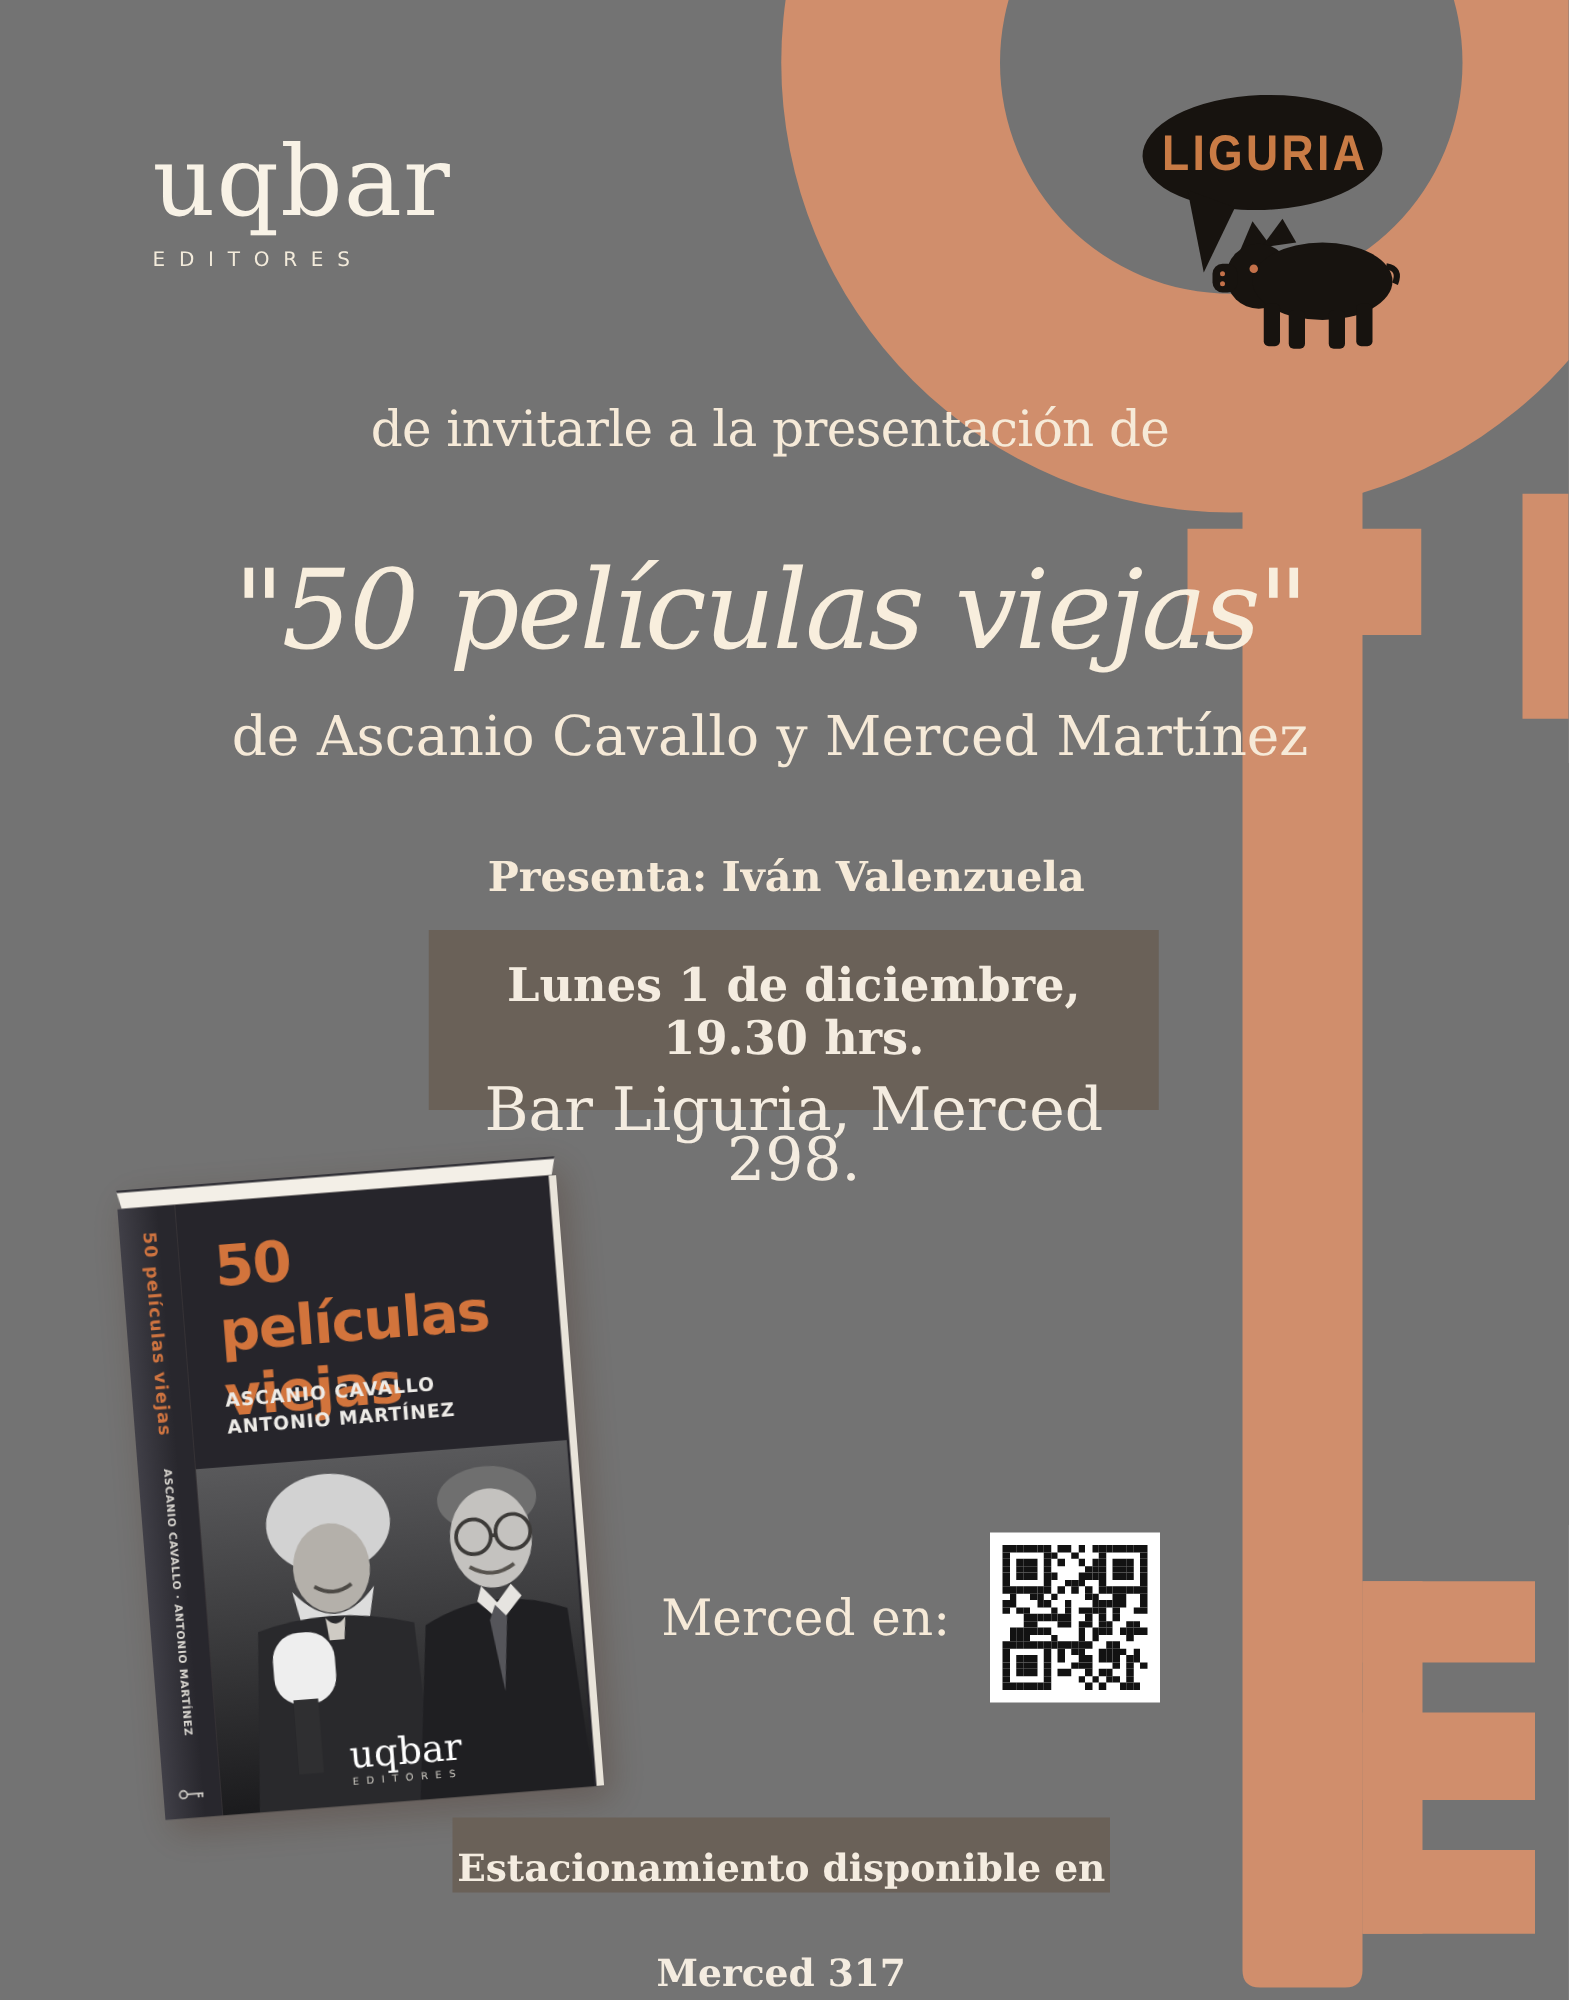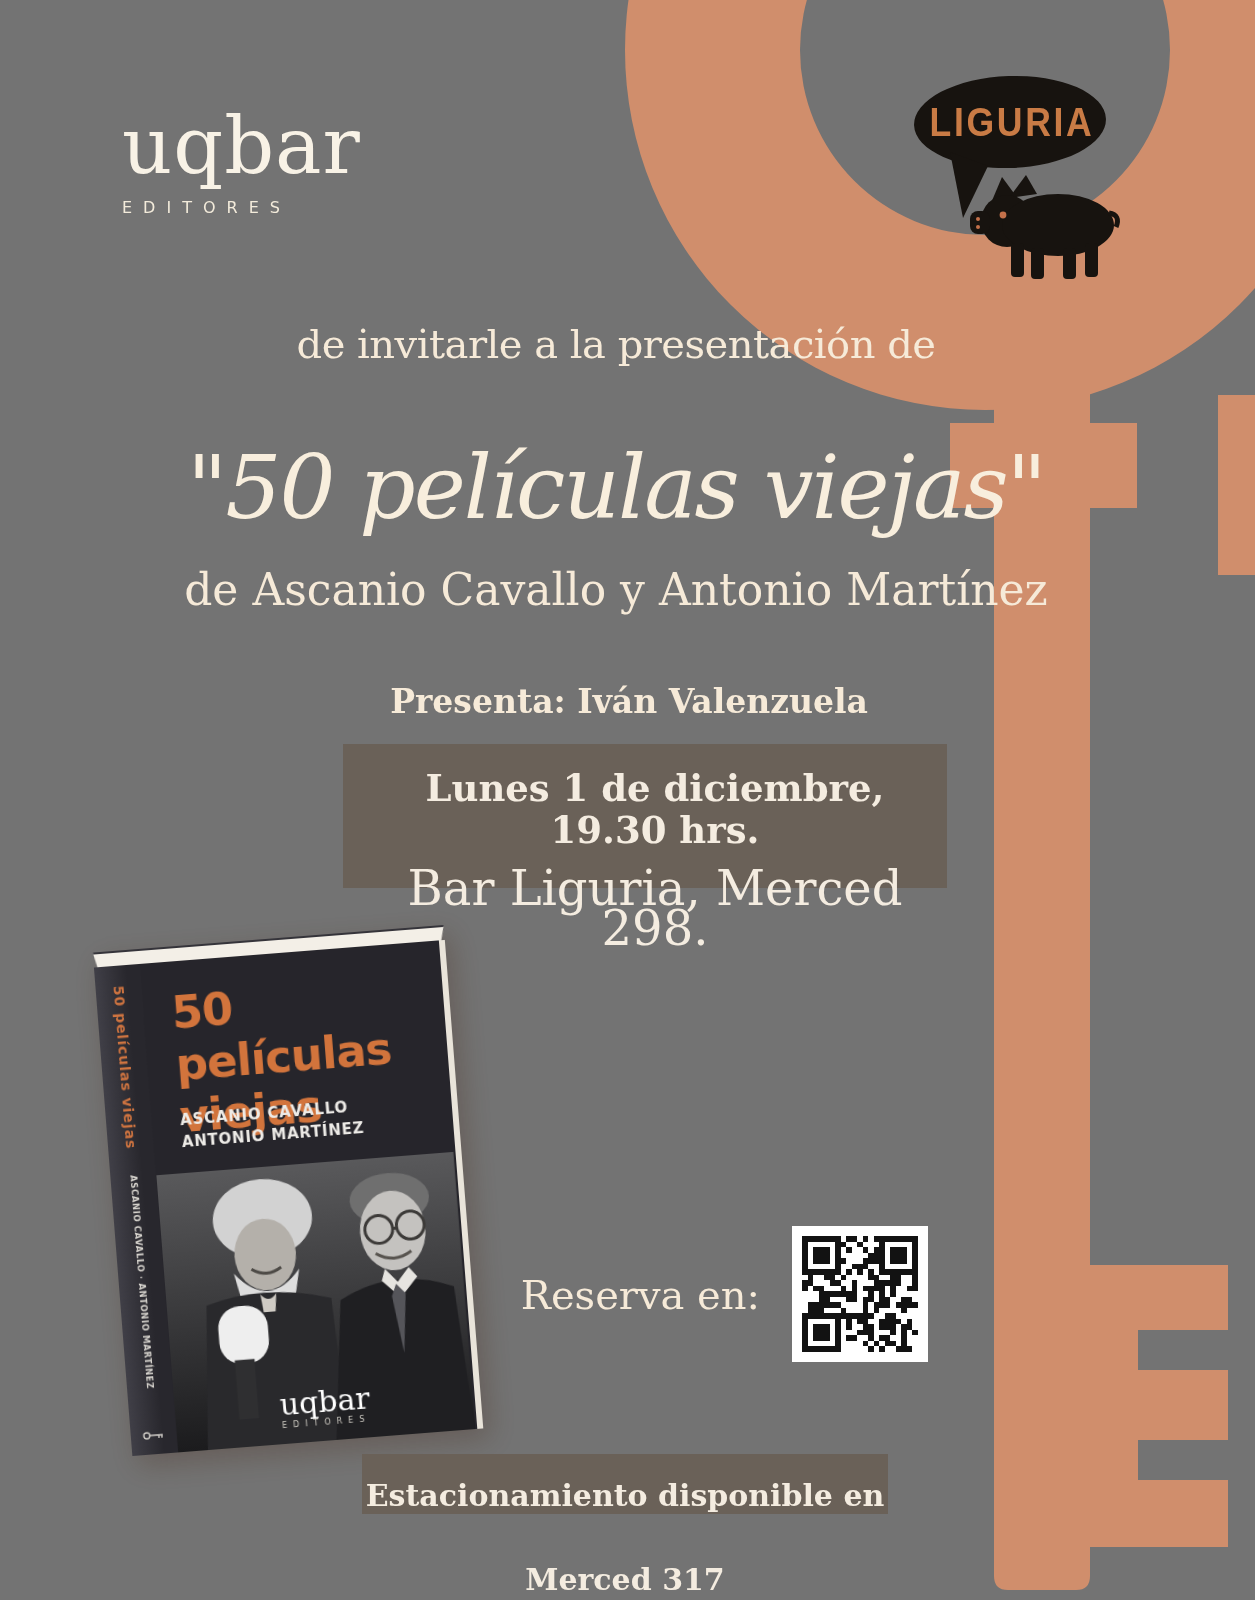--- a/index.html
+++ b/index.html
@@ -13,21 +13,21 @@
   .uqbar-word{font-size:78px;line-height:84px;letter-spacing:1px;}
   .uqbar-sub{margin-top:10px;font-family:"DejaVu Sans",sans-serif;font-size:16px;letter-spacing:11px;color:#f3ebdb;}
   .liguria-svg{position:absolute;left:860px;top:60px;}
   
   .cc{position:absolute;left:0;width:1232px;text-align:center;}
   .invite{top:316px;font-size:40px;line-height:56px;letter-spacing:-0.5px;color:#f6ead8;}
   .book-title{top:436px;font-size:88px;font-style:italic;letter-spacing:-2px;color:#f8eedd;}
   .byline{top:564px;font-size:44px;color:#f6ead8;}
   .presenter{top:682px;font-size:33px;font-weight:bold;padding-left:13px;}
   .graybox{position:absolute;background:#6a6158;color:#f4ece0;text-align:center;}
-  .event-box{left:343px;top:744px;width:584px;height:144px;padding-left:20px;}
+  .event-box{left:343px;top:744px;width:584px;height:144px;}
   .event-line1{margin-top:23px;font-size:37px;font-weight:bold;line-height:42px;}
   .event-line2{margin-top:17px;font-size:48px;line-height:40px;}
   .parking-box{left:362px;top:1454px;width:526px;height:60px;}
   .parking-text{font-size:30px;font-weight:bold;line-height:84px;}
   
   .reserva{position:absolute;left:400px;top:1272px;width:360px;text-align:right;font-size:40px;}
   .qr{position:absolute;left:792px;top:1226px;width:136px;height:136px;background:#ffffff;}
   .qr-grid{display:grid;grid-template-columns:repeat(21,1fr);grid-template-rows:repeat(21,1fr);
            width:116px;height:116px;margin:10px;}
   .qr-grid .on{background:#121212;}
@@ -101,21 +101,21 @@
       <circle cx="978" cy="227" r="2" fill="#c4714a"></circle>
     </g>
     <text x="1012" y="136" text-anchor="middle" font-family="Liberation Sans, sans-serif" font-weight="bold" font-size="40" fill="#c97b45" letter-spacing="3" textLength="165" lengthAdjust="spacingAndGlyphs">LIGURIA</text>
   </svg>
 
   <div class="cc invite">
     <div>de invitarle a la presentación de</div>
   </div>
 
   <div class="cc book-title">"50 películas viejas"</div>
-  <div class="cc byline">de Ascanio Cavallo y Antonio Martínez</div>
+  <div class="cc byline">de Ascanio Cavallo y Merced Martínez</div>
 
   <div class="cc presenter">Presenta: Iván Valenzuela</div>
 
   <div class="graybox event-box">
     <div class="event-line1">Lunes 1 de diciembre, 19.30 hrs.</div>
     <div class="event-line2">Bar Liguria, Merced 298.</div>
   </div>
 
   <div class="book">
     <div class="book-top"></div>
@@ -168,21 +168,21 @@
         </svg>
         <div class="cover-pub">
           <div class="cover-pub-word">uqbar</div>
           <div class="cover-pub-sub">EDITORES</div>
         </div>
         <div class="fore-edge"></div>
       </div>
     </div>
   </div>
 
-  <div class="reserva">Reserva en:</div>
+  <div class="reserva">Merced en:</div>
   <div class="qr">
     <div class="qr-grid" id="qr-grid">
         <div class="on"></div>
         <div class="on"></div>
         <div class="on"></div>
         <div class="on"></div>
         <div class="on"></div>
         <div class="on"></div>
         <div class="on"></div>
         <div></div>

